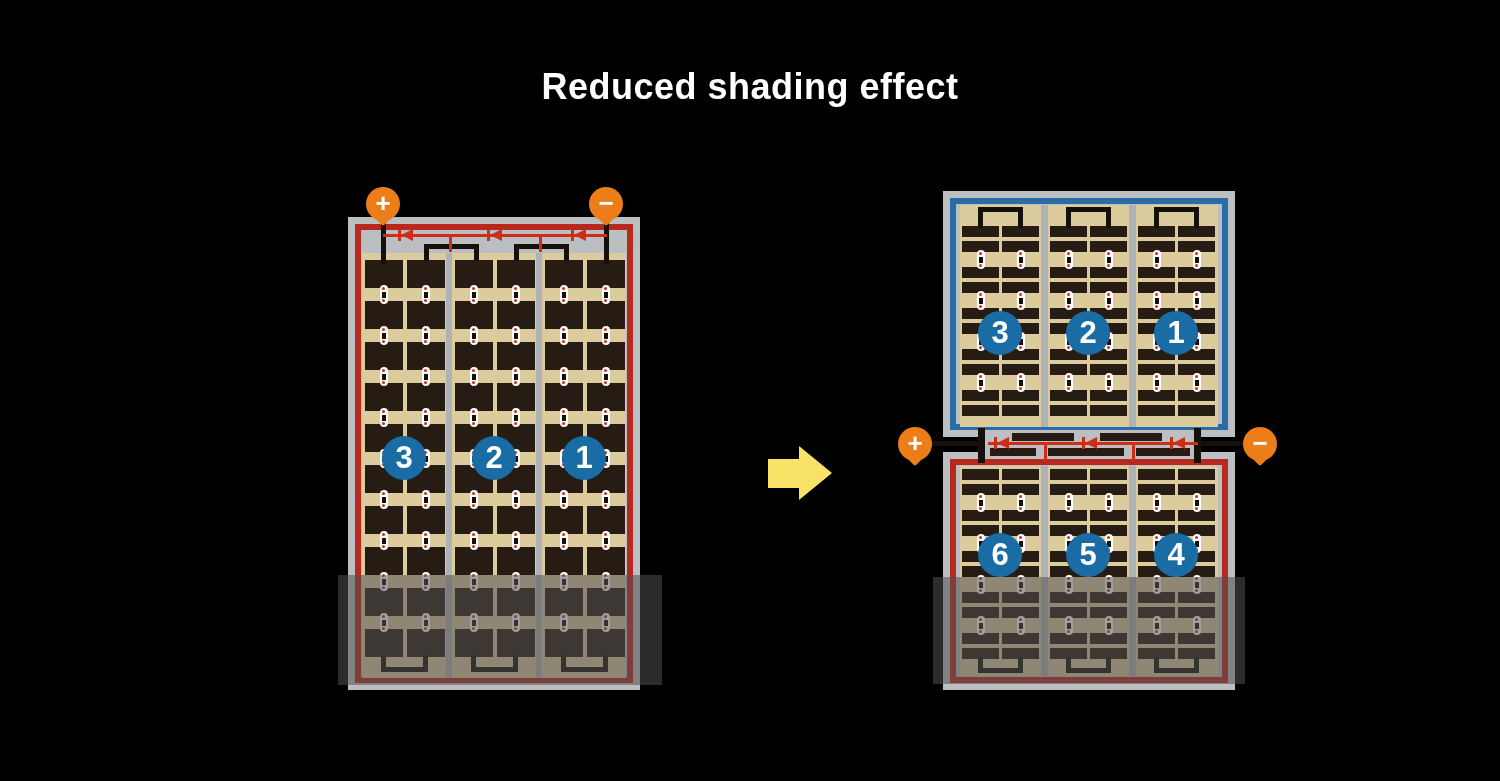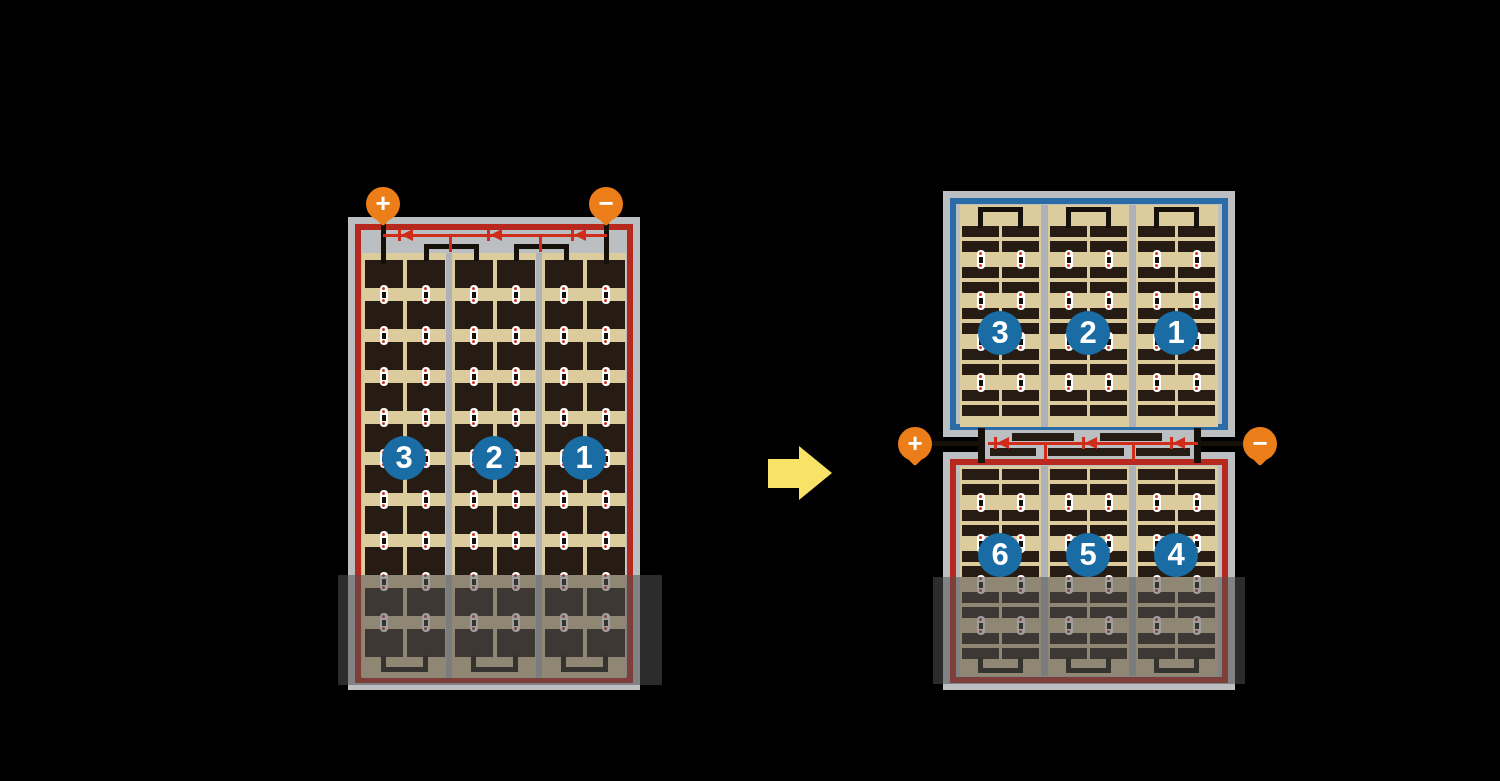--- a/index.html
+++ b/index.html
@@ -817,13 +817,14 @@
   <div class="terminal" id="rtp">
       <span>+</span>
     </div>
   <div class="terminal" id="rtm">
       <span>−</span>
     </div>
 
   <div class="arrow-shaft"></div>
   <div class="arrow-head"></div>
 
+  <div class="title">Reduced shading effect</div>
 </div>
 
 </body></html>

